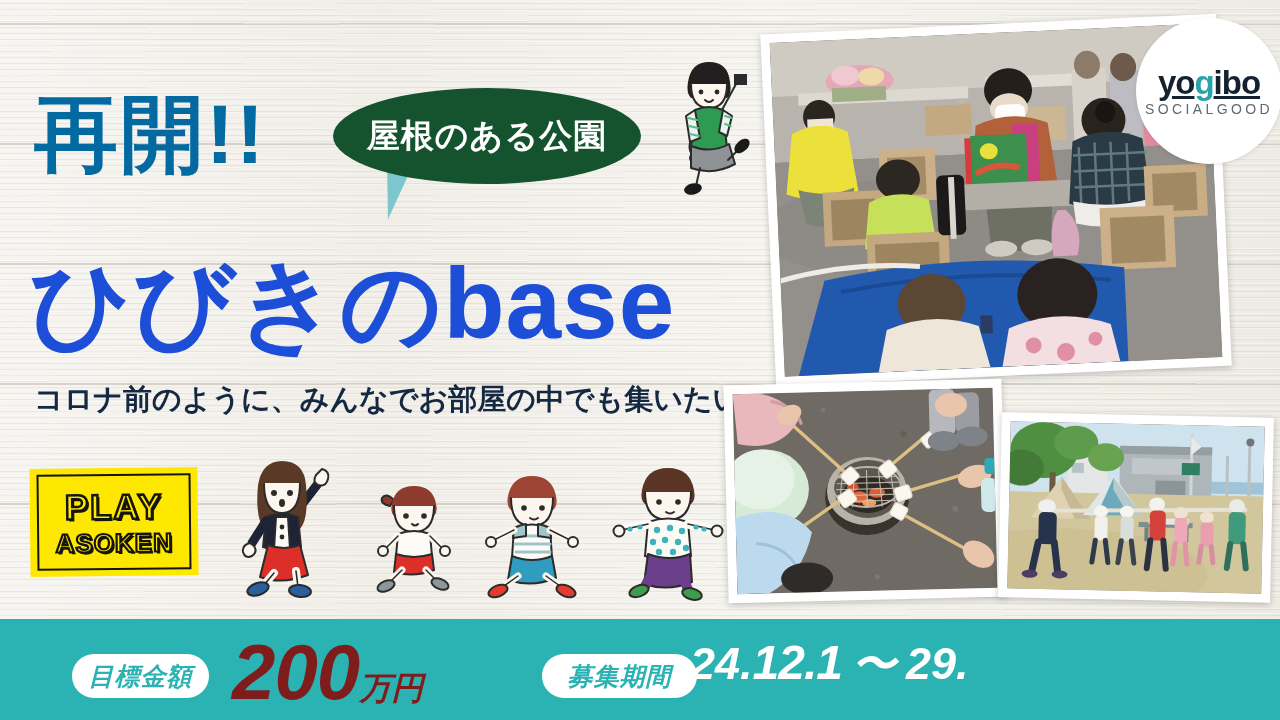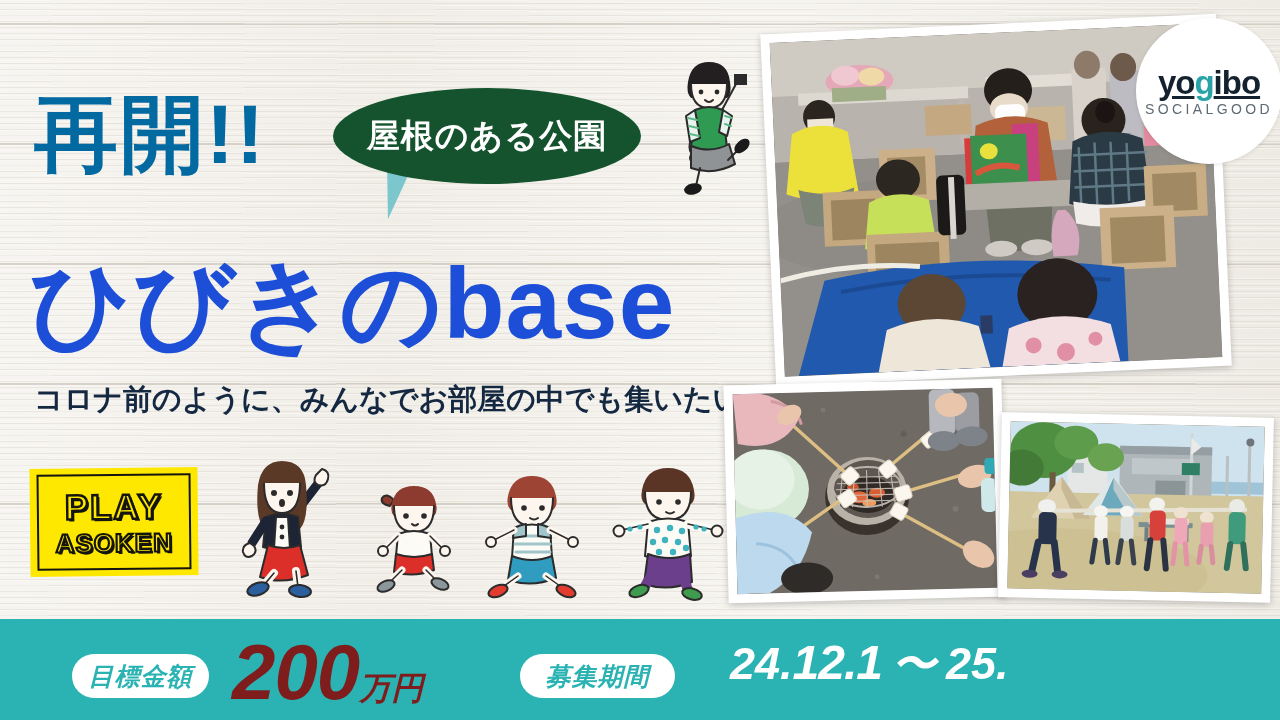--- a/index.html
+++ b/index.html
@@ -228,21 +228,21 @@
     font-size: 25px;
     font-weight: 700;
     letter-spacing: 1px;
     display: flex;
     align-items: center;
     justify-content: center;
     white-space: nowrap;
   }
   .pill-goal   { position: absolute; left: 72px;  top: 640px - 605px; }
   .band .pill-goal   { left: 72px;  width: 137px; height: 44px; }
-  .band .pill-period { left: 520px; width: 155px; height: 44px; }
+  .band .pill-period { left: 542px; width: 155px; height: 44px; }
   .band .pill-goal, .band .pill-period { position: absolute; top: 35px; }
 
   .amount {
     position: absolute;
     left: 232px; top: 14px;
     color: #7f1d1d;
     font-weight: 700;
     white-space: nowrap;
     line-height: 1;
     display: flex;
@@ -253,21 +253,20 @@
 
   .dates {
     position: absolute;
     left: 690px; top: 20px;
     color: #ffffff;
     font-weight: 700;
     white-space: nowrap;
     line-height: 1;
     display: flex;
     align-items: baseline;
-    margin-left: 40px;
   }
   .dates .yy   { font-size: 45px; }
   .dates .md   { font-size: 48px; letter-spacing: -1px; }
   .dates .tilde{ font-size: 44px; margin: 0 10px; }
 </style>
 </head>
 <body>
 
 <div id="poster">
 
@@ -739,17 +738,17 @@
     <div class="pill pill-goal">目標金額</div>
     <div class="amount">
       <span class="amount-num">200</span>
       <span class="amount-unit">万円</span>
     </div>
     <div class="pill pill-period">募集期間</div>
     <div class="dates">
       <span class="yy">24.</span>
       <span class="md">12.1</span>
       <span class="tilde">〜</span>
-      <span class="yy">25.</span>
+      <span class="yy">29.</span>
     </div>
   </div>
 
 </div>
 
 </body></html>

